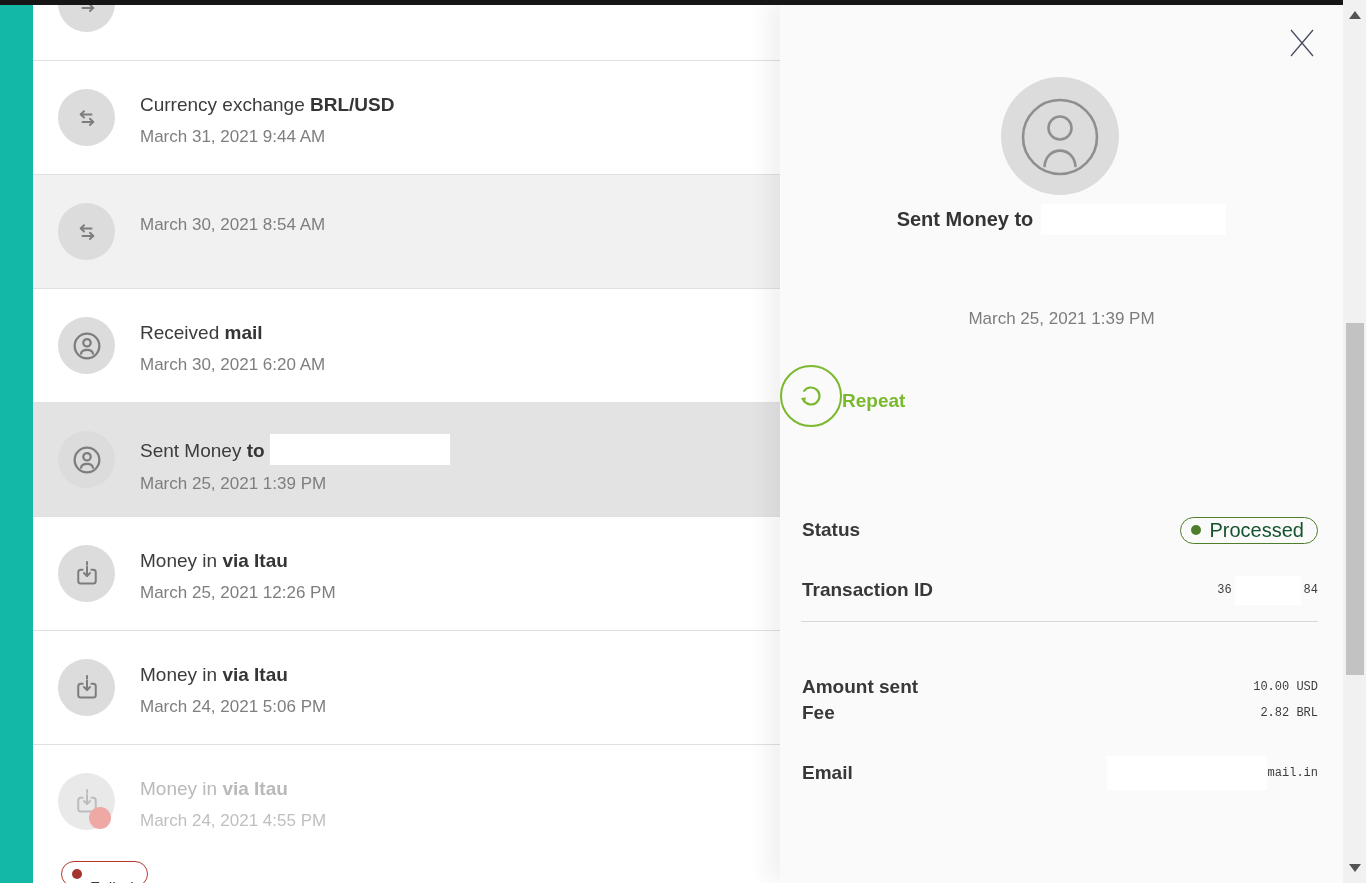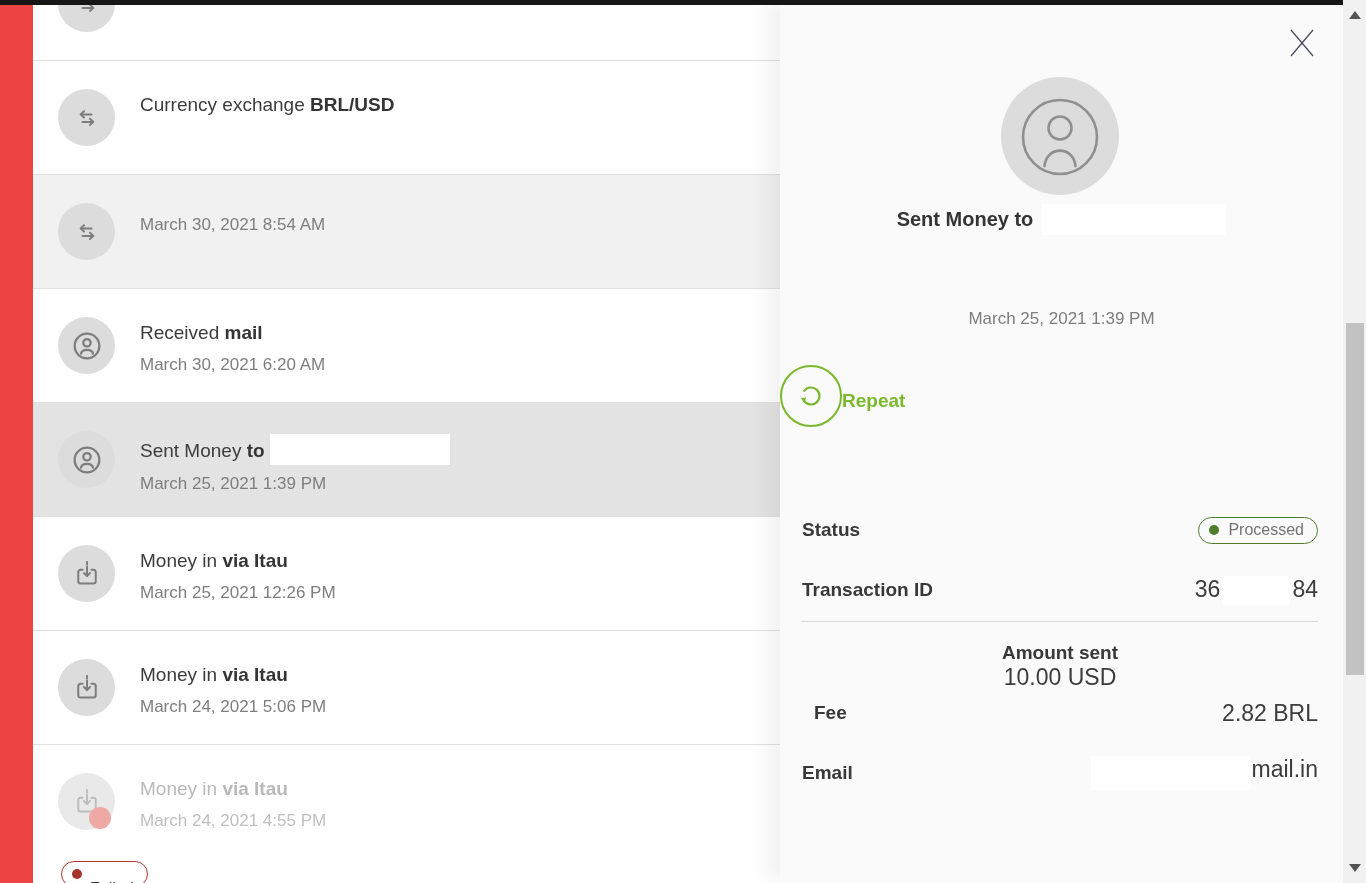--- a/index.html
+++ b/index.html
@@ -8,21 +8,21 @@
   }
   *{margin:0;padding:0;box-sizing:border-box;}
   html,body{background:#fff;}
   body{font-family:"Liberation Sans","DejaVu Sans",sans-serif;color:#3c3c3c;}
   .stage{position:relative;width:1366px;height:883px;overflow:hidden;background:#fff;}
 
   
   .topbar{position:absolute;left:0;top:0;width:1346px;height:5px;background:var(--topbar);z-index:50;}
 
   
-  .list{position:absolute;left:0;top:0;width:780px;height:883px;background:#ef4444;z-index:1;}
+  .list{position:absolute;left:0;top:0;width:780px;height:883px;background:#14b8a6;z-index:1;}
   .row{position:absolute;left:33px;width:747px;height:114px;border-bottom:1px solid #e0e0e0;background:#fff;cursor:pointer;}
   .row.state-highlighted{background:#f1f1f1;}
   .row.state-selected{background:#e3e3e3;}
   .row.state-failed{height:146px;border-bottom:none;}
   .row-icon{position:absolute;left:25px;top:28px;width:57px;height:57px;border-radius:50%;background:#dcdcdc;display:flex;align-items:center;justify-content:center;}
   .row-icon svg{stroke:#7d7d7d;fill:none;stroke-width:1.6;stroke-linecap:round;stroke-linejoin:round;}
   .state-failed .row-icon{background:#e9e9e9;}
   .state-failed .row-icon svg{opacity:.4;}
   .row-text{position:absolute;left:107px;top:31px;right:10px;}
   .row-title{font-size:19px;line-height:26px;color:#3c3c3c;white-space:nowrap;}
@@ -52,27 +52,27 @@
   .panel-amount{position:absolute;left:0;right:0;top:244px;text-align:center;font-size:45px;font-weight:300;
     color:#3d3d3d;letter-spacing:.5px;}
   .panel-date{position:absolute;left:0;right:0;top:309px;text-align:center;font-size:17px;color:#7d7d7d;}
   .repeat-wrap{position:absolute;left:0;right:0;top:365px;display:flex;flex-direction:row;align-items:center;cursor:pointer;background:none;border:none;}
   .repeat-circle{width:62px;height:62px;border:2px solid var(--accent-green);border-radius:50%;display:flex;align-items:center;justify-content:center;background:transparent;}
   .repeat-circle svg .arc{stroke:var(--accent-green);stroke-width:1.9;fill:none;stroke-linecap:round;}
   .repeat-circle svg .head{fill:var(--accent-green);stroke:none;}
   .repeat-label{margin-top:10px;font-size:19px;font-weight:600;color:var(--accent-green);}
   .detail-row{position:absolute;left:22px;right:25px;height:32px;display:flex;justify-content:space-between;align-items:center;}
   .detail-row .lbl{font-size:19px;font-weight:bold;color:#383838;}
-  .detail-row .val{font-size:23px;color:#3c3c3c;display:flex;align-items:flex-start;}
-  .row-status{top:514px;} .row-txid{top:574px;} .row-amount{top:642px;flex-direction:column;} .row-fee{top:697px;margin-left:12px;} .row-email{top:757px;gap:28px;}
+  .detail-row .val{font-size:12px;color:#3c3c3c;display:flex;align-items:center;font-family:Liberation Mono, monospace;}
+  .row-status{top:514px;} .row-txid{top:574px;} .row-amount{top:671px;} .row-fee{top:697px;} .row-email{top:757px;gap:28px;}
   .panel-divider{position:absolute;left:21px;right:25px;top:621px;height:1px;background:#d8d8d8;}
   .status-badge{display:inline-flex;align-items:center;height:27px;padding:0 13px 0 10px;
     border:1.5px solid var(--status-green);border-radius:14px;background:transparent;}
   .status-badge .dot{width:10px;height:10px;border-radius:50%;background:var(--status-green);margin-right:9px;}
-  .status-badge .txt{font-size:16px;color:#737373;line-height:1;text-align:center;}
+  .status-badge .txt{font-size:20px;color:#14532d;line-height:1;text-align:center;}
   .txid-redaction{width:66px;height:29px;margin:0 3px;vertical-align:-8px;}
   .email-redaction{width:160px;height:34px;margin-right:1px;vertical-align:-10px;}
 
   
   .scrollbar{position:absolute;left:1343px;top:0;width:23px;height:883px;background:#f1f1f1;z-index:60;}
   .scroll-up,.scroll-down{position:absolute;left:0;width:23px;height:30px;background:#f1f1f1;border:none;cursor:pointer;display:flex;align-items:center;justify-content:center;padding:0;}
   .scroll-up{top:0;} .scroll-down{bottom:0;}
   .tri-up{width:0;height:0;border-left:6px solid transparent;border-right:6px solid transparent;border-bottom:8px solid #545454;}
   .tri-down{width:0;height:0;border-left:6px solid transparent;border-right:6px solid transparent;border-top:8px solid #545454;}
   .scroll-thumb{position:absolute;left:3px;top:323px;width:18px;height:352px;background:#c2c2c2;cursor:pointer;}
@@ -105,20 +105,21 @@
         <svg width="30" height="30" viewBox="0 0 24 24">
           <polyline points="9.6,6.6 7,9.1 9.6,11.6"></polyline>
             <line x1="7" y1="9.1" x2="15.6" y2="9.1"></line>
           <polyline points="14.4,12.6 17,15.1 14.4,17.6"></polyline>
             <line x1="17" y1="15.1" x2="8.4" y2="15.1"></line>
         </svg>
 
       </div>
       <div class="row-text">
         <div class="row-title"><span>Currency exchange </span><b>BRL/USD</b></div>
+        <div class="row-date">March 31, 2021 9:44 AM</div>
       </div>
     </div>
       <div class="row state-highlighted" style="top: 175px;">
       <div class="row-icon">
         <svg width="30" height="30" viewBox="0 0 24 24">
           <polyline points="9.6,6.6 7,9.1 9.6,11.6"></polyline>
             <line x1="7" y1="9.1" x2="15.6" y2="9.1"></line>
           <polyline points="14.4,12.6 17,15.1 14.4,17.6"></polyline>
             <line x1="17" y1="15.1" x2="8.4" y2="15.1"></line>
         </svg>

